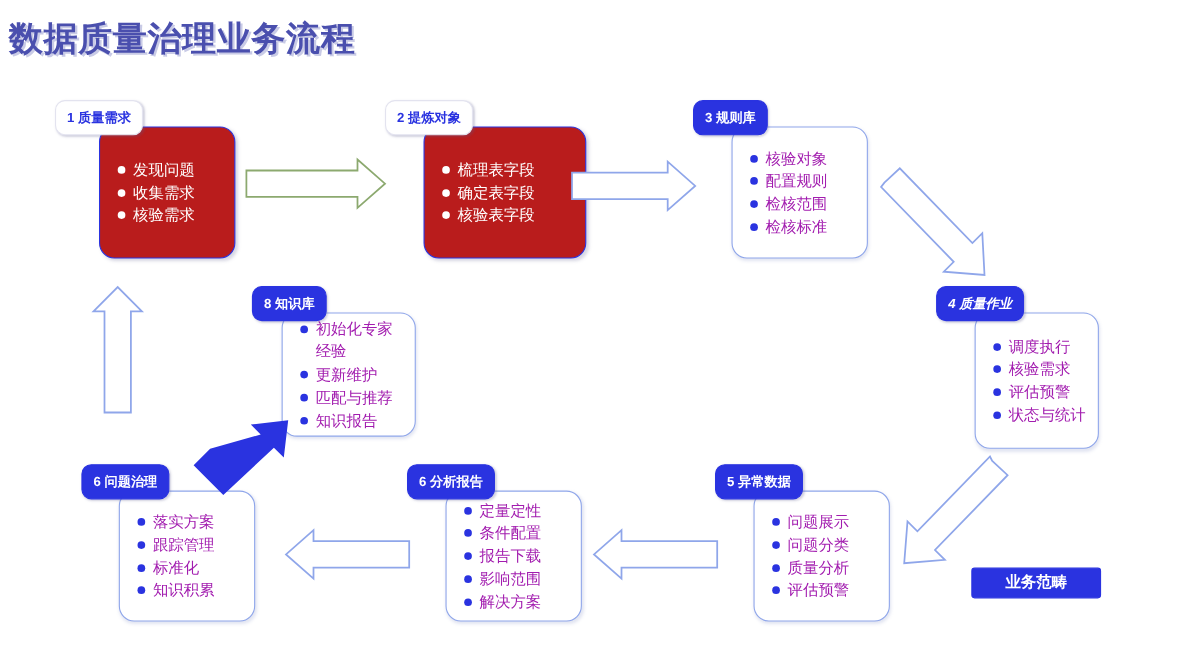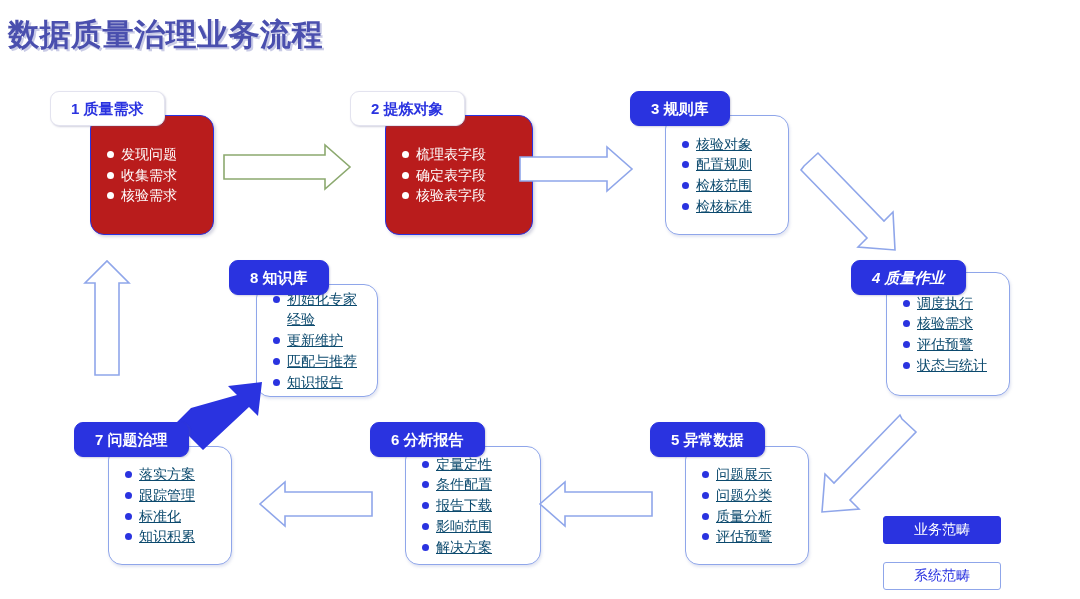--- a/index.html
+++ b/index.html
@@ -21,24 +21,24 @@
     white-space: nowrap;
   }
 
   
   .node { position: absolute; }
 
   .node-label {
     position: absolute;
     z-index: 3;
     border-radius: 9px;
-    font-size: 15px;
+    font-size: 12px;
     font-weight: bold;
     line-height: 1;
-    padding: 9px 20px;
+    padding: 9px 10px;
     white-space: nowrap;
     box-shadow: 1px 1px 2px rgba(90,90,140,0.28);
   }
   
   .label-biz { background: #ffffff; color: #2a33e0; border: 1px solid #e3e3ef; }
   
   .label-sys { background: #2a33e0; color: #ffffff; border: 1px solid #2a33e0; }
 
   .node-body {
     position: absolute;
@@ -70,28 +70,28 @@
   .bullet {
     flex: 0 0 auto;
     width: 7px; height: 7px;
     border-radius: 50%;
     margin-top: 7px;
     margin-right: 7px;
   }
   .body-biz .bullet { background: #ffffff; }
   .body-biz .item-text { color: #ffffff; }
   .body-sys .bullet { background: #2a33e0; }
-  .body-sys .item-text { color: #0c4a6e; text-decoration: underline; }
+  .body-sys .item-text { color: #a21caf; }
 
   
   .legend-item {
     position: absolute;
     width: 118px; height: 28px;
     border-radius: 3px;
-    font-size: 14px; font-weight: normal;
+    font-size: 14px; font-weight: bold;
     display: flex; align-items: center; justify-content: center;
   }
   .legend-biz { background: #2a33e0; color: #ffffff; border: 1px solid #2a33e0; }
   .legend-sys { background: #ffffff; color: #2a33e0; border: 1.3px solid #8fa6ea; }
 
   
   svg.arrows {
     position: absolute; left: 0; top: 0;
     width: 1080px; height: 599px;
     z-index: 2;
@@ -183,21 +183,21 @@
         <div class="item">
           <span class="bullet"></span>
           <span class="item-text">检核标准</span>
         </div>
       </div>
     </div>
   </div>
 
   <div class="node">
     <div class="node-label label-sys" style="left:851px; top:260px;font-style:italic;">4 质量作业</div>
-    <div class="node-body body-sys" style="left:886px; top:272px; width:124px; height:124px;">
+    <div class="node-body body-sys" style="left:886px; top:284px; width:113px; height:124px;">
       <div class="items">
         <div class="item">
           <span class="bullet"></span>
           <span class="item-text">调度执行</span>
         </div>
         <div class="item">
           <span class="bullet"></span>
           <span class="item-text">核验需求</span>
         </div>
         <div class="item">
@@ -231,21 +231,21 @@
         <div class="item">
           <span class="bullet"></span>
           <span class="item-text">评估预警</span>
         </div>
       </div>
     </div>
   </div>
 
   <div class="node">
     <div class="node-label label-sys" style="left:370px; top:422px;">6 分析报告</div>
-    <div class="node-body body-sys" style="left:405px; top:446px; width:136px; height:119px;">
+    <div class="node-body body-sys" style="left:405px; top:446px; width:124px; height:119px;">
       <div class="items">
         <div class="item">
           <span class="bullet"></span>
           <span class="item-text">定量定性</span>
         </div>
         <div class="item">
           <span class="bullet"></span>
           <span class="item-text">条件配置</span>
         </div>
         <div class="item">
@@ -258,21 +258,21 @@
         </div>
         <div class="item">
           <span class="bullet"></span>
           <span class="item-text">解决方案</span>
         </div>
       </div>
     </div>
   </div>
 
   <div class="node">
-    <div class="node-label label-sys" style="left:74px; top:422px;">7 问题治理</div>
+    <div class="node-label label-sys" style="left:74px; top:422px;">6 问题治理</div>
     <div class="node-body body-sys" style="left:108px; top:446px; width:124px; height:119px;">
       <div class="items">
         <div class="item">
           <span class="bullet"></span>
           <span class="item-text">落实方案</span>
         </div>
         <div class="item">
           <span class="bullet"></span>
           <span class="item-text">跟踪管理</span>
         </div>
@@ -307,15 +307,14 @@
         </div>
         <div class="item">
           <span class="bullet"></span>
           <span class="item-text">知识报告</span>
         </div>
       </div>
     </div>
   </div>
 
   <div class="legend-item legend-biz" style="left:883px; top:516px;">业务范畴</div>
-  <div class="legend-item legend-sys" style="left:883px; top:562px;">系统范畴</div>
 
 </div>
 
 </body></html>

